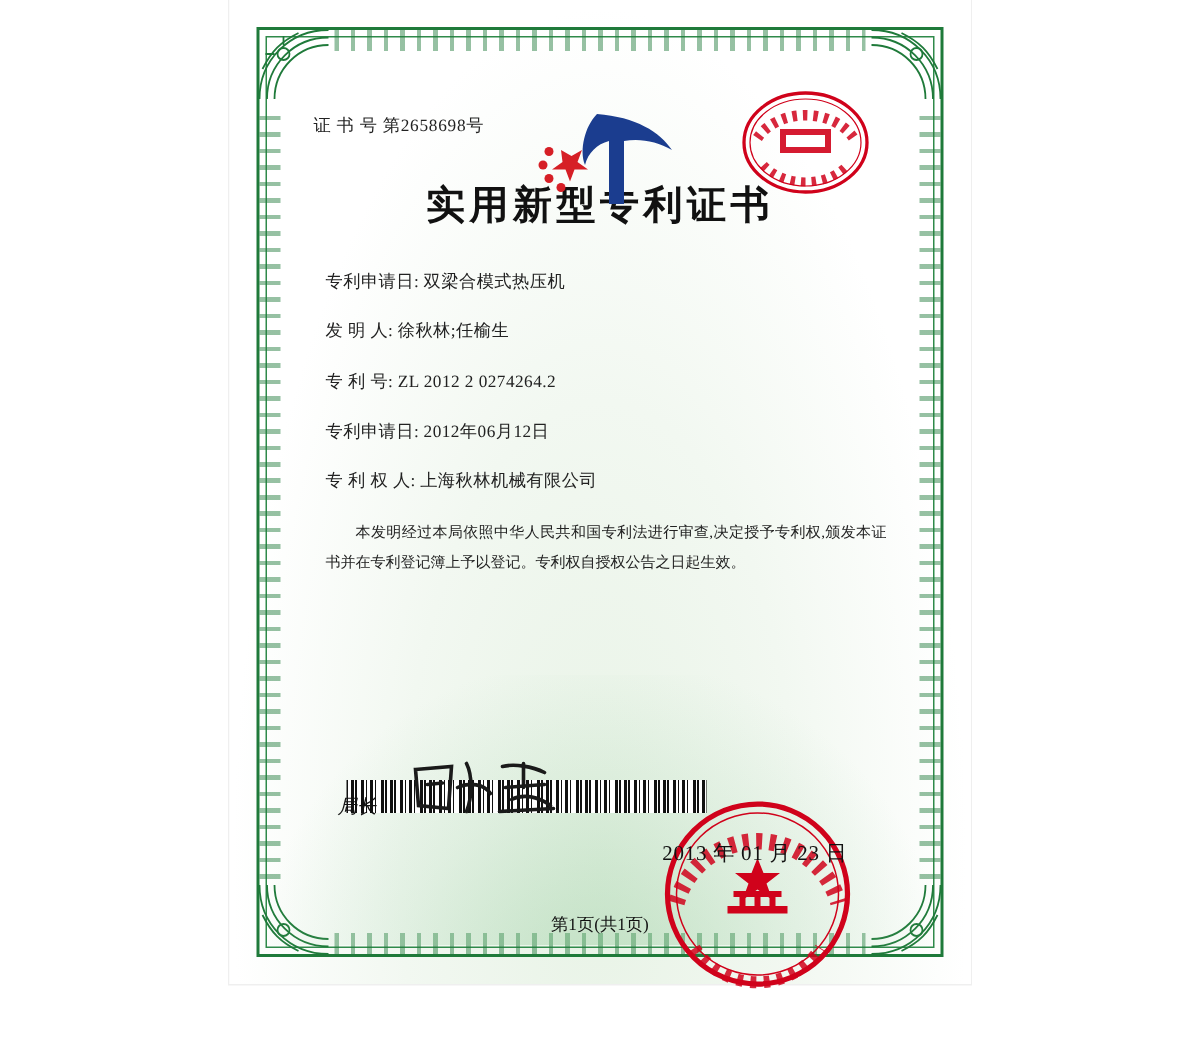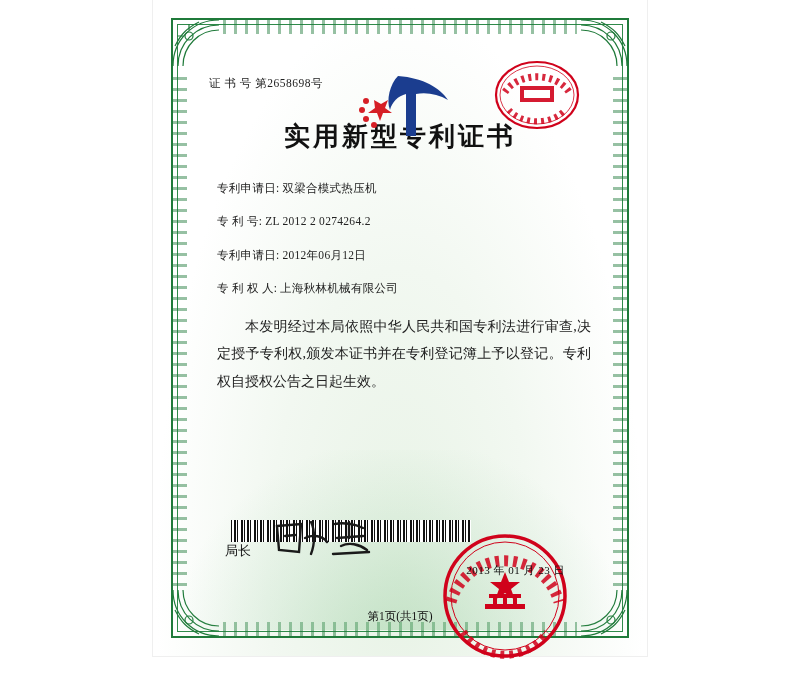--- a/index.html
+++ b/index.html
@@ -153,21 +153,21 @@
   }
   .field .lab { letter-spacing: .3px; }
   .field .val { letter-spacing: .3px; }
 
   .paras {
     margin-top: 10px;
     padding-left: 18px;
     padding-right: 10px;
   }
   .para {
-    font-size: 14px;
+    font-size: 10px;
     color: #222;
     line-height: 1.95;
     text-indent: 2em;
     text-align: justify;
     margin: 15px 0 10px 0;
   }
 
   
   .barcode {
     position: absolute;
@@ -187,39 +187,40 @@
     right: 32px;
     top: 498px;
     width: 128px;
     height: 128px;
   }
 
   
   .sig-row {
     position: absolute;
     left: 26px;
-    bottom: 62px;
+    bottom: 75px;
     display: flex;
     align-items: flex-end;
     gap: 20px;
+    font-style: italic;
   }
   .sig-label {
     font-size: 13px;
     color: #111;
   }
   .sig-mark {
     width: 104px;
     height: 44px;
   }
 
   .issue-date {
     position: absolute;
     right: 36px;
     bottom: 44px;
-    font-size: 11px;
+    font-size: 14px;
     color: #111;
     letter-spacing: .5px;
   }
 
   .page-foot {
     position: absolute;
     left: 0; right: 0;
     bottom: -2px;
     text-align: center;
     font-size: 11.5px;
@@ -311,20 +312,24 @@
         <rect x="31" y="30" width="30" height="12" fill="none" stroke="#d0021b" stroke-width="4" opacity=".9"></rect>
       </svg>
     </div>
 
     <div class="title">实用新型专利证书</div>
 
     <div class="fields">
       <div class="field">
         <span class="lab">专利申请日:</span>
         <span class="val">双梁合模式热压机</span>
+      </div>
+      <div class="field">
+        <span class="lab">发 明 人:</span>
+        <span class="val">徐秋林;任榆生</span>
       </div>
       <div class="field">
         <span class="lab">专 利 号:</span>
         <span class="val">ZL 2012 2 0274264.2</span>
       </div>
       <div class="field">
         <span class="lab">专利申请日:</span>
         <span class="val">2012年06月12日</span>
       </div>
       <div class="field">

